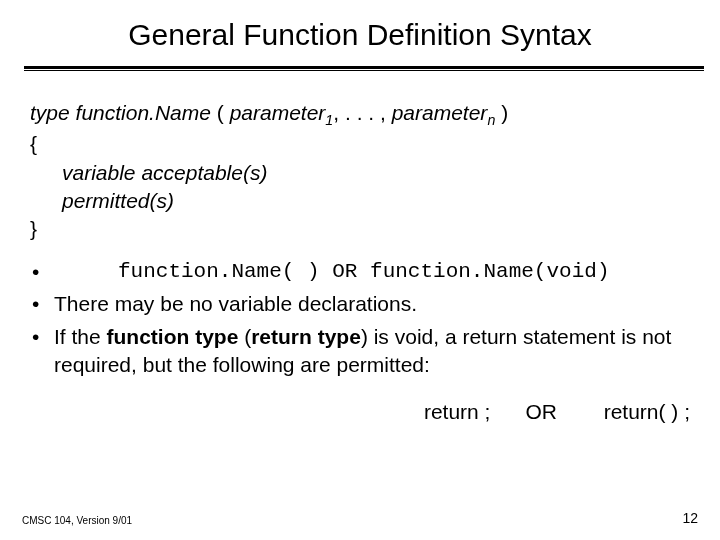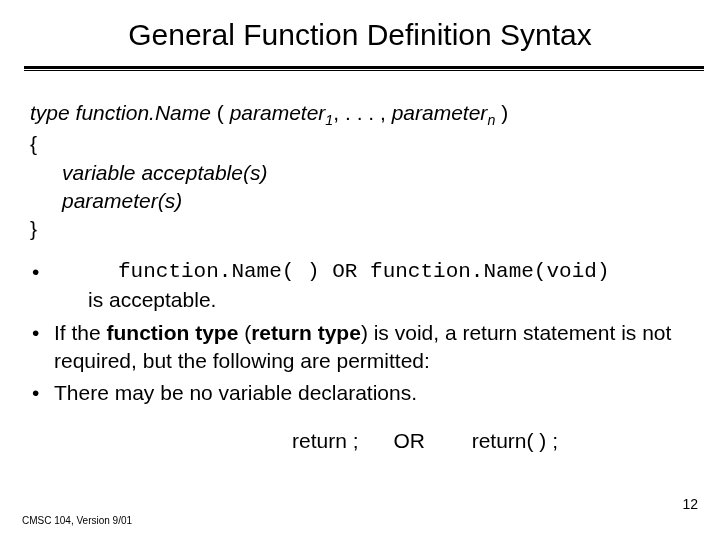--- a/index.html
+++ b/index.html
@@ -13,53 +13,52 @@
   .syntax { font-style: italic; margin-bottom: 14px; margin-top: 28px; }
   .syntax .line { white-space: pre; }
   .block-indent { padding-left: 32px; }
   .sub { font-size: 0.68em; vertical-align: sub; font-style: italic; }
   .upright { font-style: normal; }
   .bullets { list-style: none; }
   .bullets > li { position: relative; padding-left: 24px; margin-bottom: 4px; }
   .bullets > li::before { content: "•"; position: absolute; left: 2px; top: 0; }
   .sub-indent { padding-left: 64px; font-family: Liberation Mono, monospace; }
   .sub-indent2 { padding-left: 34px; }
-  .return-line { text-align: center; padding-left: 130px; margin-top: 19px; }
+  .return-line { text-align: right; padding-left: 130px; margin-top: 19px; }
   .footer-left { position: absolute; left: 22px; bottom: 14px; font-size: 10px; }
-  .footer-right { position: absolute; right: 22px; bottom: 28px; font-size: 14px; }
+  .footer-right { position: absolute; right: 22px; bottom: 14px; font-size: 14px; }
   b { font-weight: bold; }
 </style>
 </head>
 <body>
 
 <div class="slide">
   <div class="title">General Function Definition Syntax</div>
   <div class="rule">
     <div class="bar1"></div>
     <div class="bar2"></div>
   </div>
 
   <div class="content">
     <div class="syntax">
       <div class="line"><span>type</span><span class="upright"> </span><span>function.Name</span><span class="upright"> </span><span class="upright">(</span><span class="upright"> </span><span>parameter</span><span class="sub">1</span><span class="upright">, . . . ,</span><span class="upright"> </span><span>parameter</span><span class="sub">n</span><span class="upright"> </span><span class="upright">)</span></div>
       <div class="line upright">{</div>
       <div class="line block-indent">variable acceptable(s)</div>
-      <div class="line block-indent">parameter(s)</div>
+      <div class="line block-indent">permitted(s)</div>
       <div class="line upright">}</div>
     </div>
 
     <ul class="bullets">
       <li>
         <div class="sub-indent">function.Name( )   OR   function.Name(void)</div>
-        <div class="sub-indent2">is acceptable.</div>
       </li>
+      <li>There may be no variable declarations.</li>
       <li>
         <span>If the </span><b>function type</b><span> (</span><b>return type</b><span>) is void, a return statement is not required, but the following are permitted:</span>
       </li>
-      <li>There may be no variable declarations.</li>
     </ul>
 
     <div class="return-line">
       <span>return ;</span>
       &nbsp;&nbsp;&nbsp;&nbsp;
       <span>OR</span>
       &nbsp;&nbsp;&nbsp;&nbsp;&nbsp;&nbsp;
       <span>return( ) ;</span>
     </div>
   </div>

